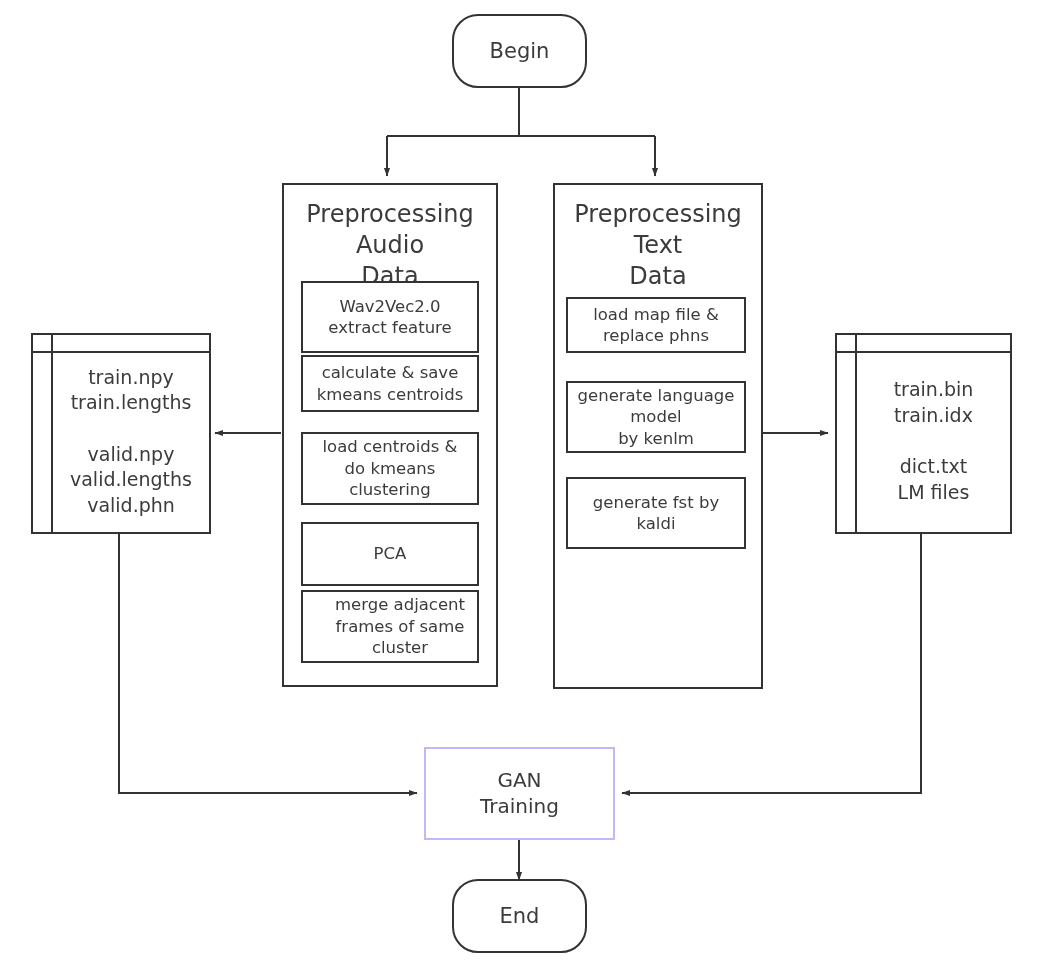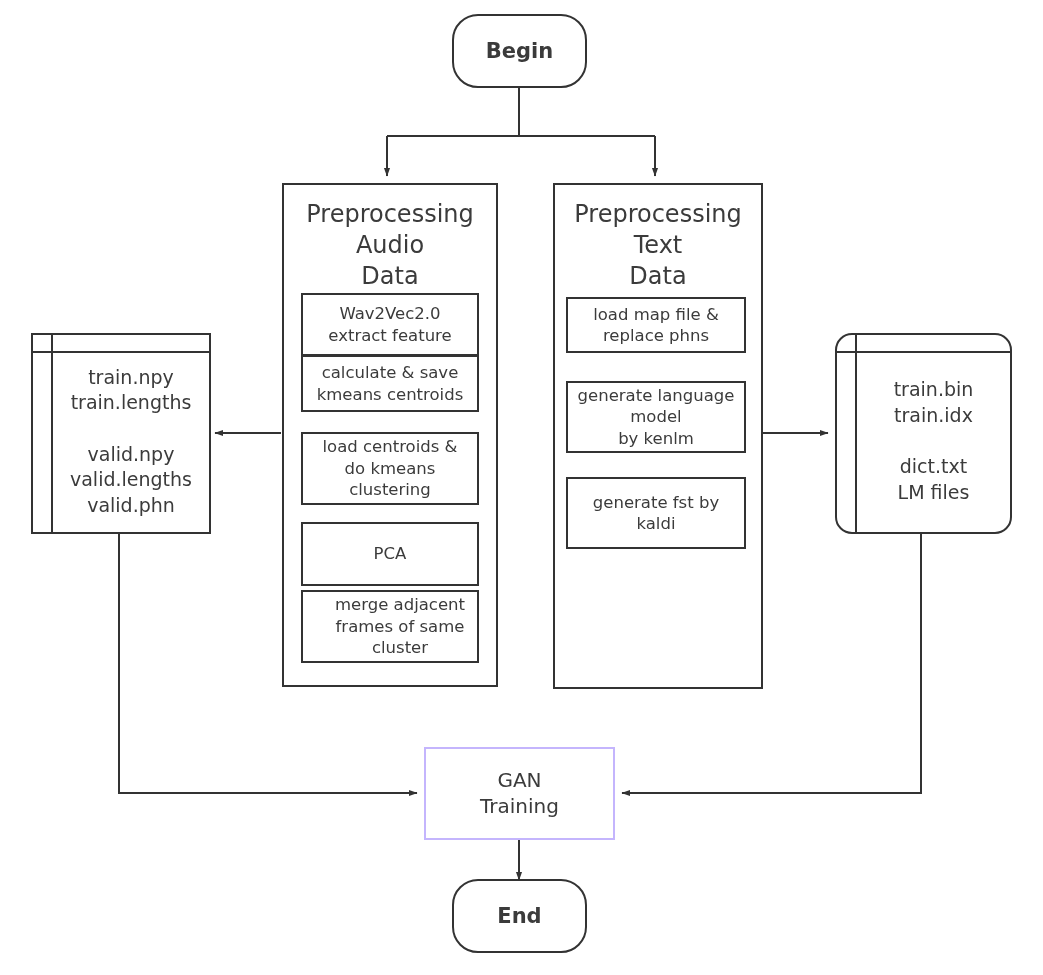--- a/index.html
+++ b/index.html
@@ -35,21 +35,20 @@
     justify-content: center;
     text-align: center;
     line-height: 1.28;
     white-space: pre-line;
   }
   .terminator {
     border: 2px solid #333333;
     border-radius: 26px;
     background: #ffffff;
     font-size: 21px;
-    font-weight: bold;
   }
   .container-box {
     border: 2px solid #333333;
     background: #ffffff;
     display: block;
   }
   .container-title {
     position: absolute;
     left: 0;
     right: 0;
@@ -142,21 +141,21 @@
     <path d="M519,840 L519,880" stroke="#333333" stroke-width="2" fill="none" marker-end="url(#arr)"></path>
   </svg>
 
   <div class="node terminator" style="left:452px; top:14px; width:135px; height:74px;">Begin</div>
 
   <div class="container-box" style="position:absolute; left:282px; top:183px; width:212px; height:500px;">
     <div class="container-title" style="top:14px;">Preprocessing
 Audio
 Data</div>
 
-    <div class="step-box" style="left:17px; top:108px; width:178px; height:63px;">Wav2Vec2.0
+    <div class="step-box" style="left:17px; top:96px; width:178px; height:72px;">Wav2Vec2.0
 extract feature</div>
 
     <div class="step-box" style="left:17px; top:170px; width:178px; height:57px;">calculate &amp; save
 kmeans centroids</div>
 
     <div class="step-box" style="left:17px; top:247px; width:178px; height:73px;">load centroids &amp;
 do kmeans
 clustering</div>
 
     <div class="step-box" style="left:17px; top:337px; width:178px; height:64px;">PCA</div>
@@ -186,21 +185,21 @@
     <div class="ds-col" style="left:18px;"></div>
     <div class="ds-row" style="top:16px;"></div>
     <div class="ds-text">train.npy
 train.lengths
 
 valid.npy
 valid.lengths
 valid.phn</div>
   </div>
 
-  <div class="datastore" style="left:835px; top:333px; width:177px; height:201px;border-radius:17px;">
+  <div class="datastore" style="left:835px; top:333px; width:177px; height:201px;">
     <div class="ds-col" style="left:18px;"></div>
     <div class="ds-row" style="top:16px;"></div>
     <div class="ds-text">train.bin
 train.idx
 
 dict.txt
 LM files</div>
   </div>
 
   <div class="node process-box" style="left:424px; top:747px; width:191px; height:93px;">GAN

